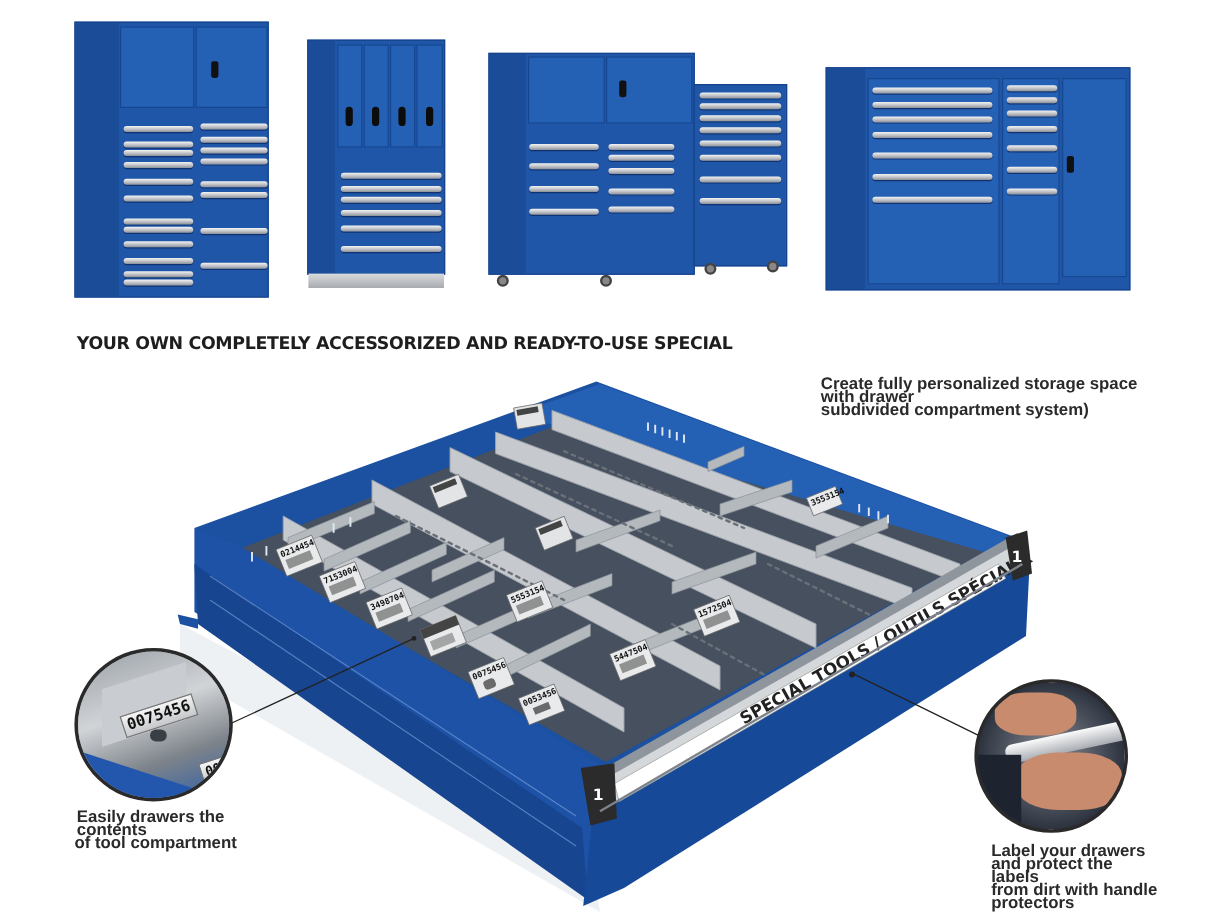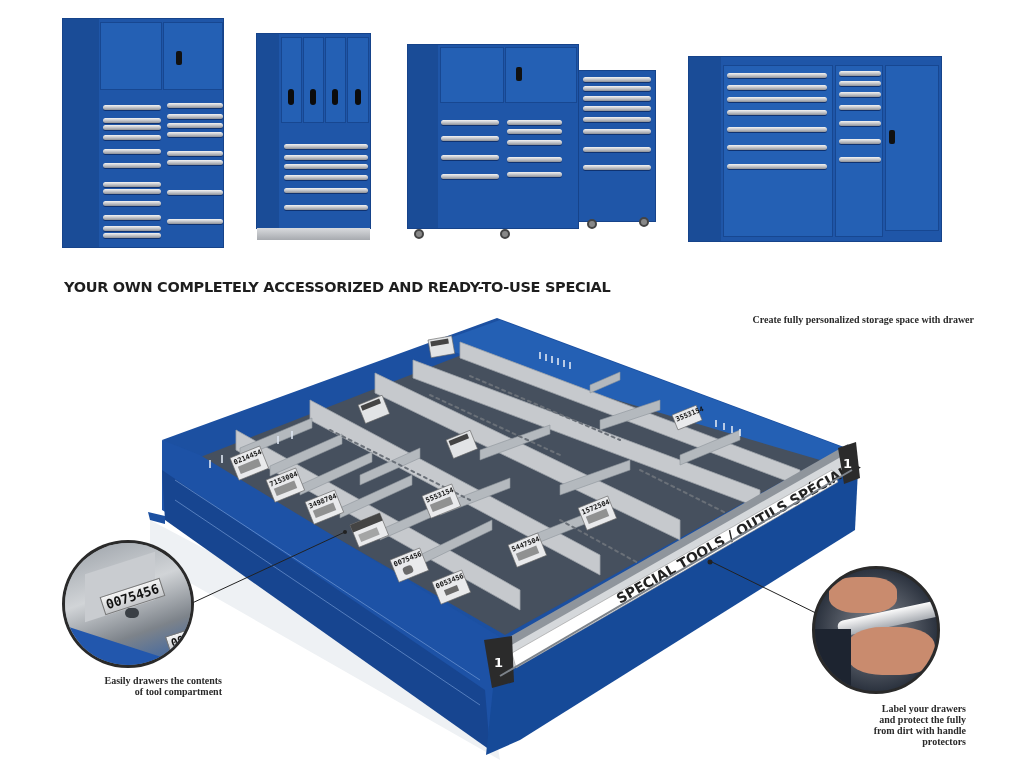--- a/index.html
+++ b/index.html
@@ -16,22 +16,22 @@
   .cab .vhandle { position: absolute; width: 6px; height: 16px; background: #0c0c0c; border-radius: 3px; }
   .cab .plinth { position: absolute; left: 0; right: 0; bottom: -12px; height: 12px;
     background: linear-gradient(#d9dbde, #a7aaaf); }
   .wheel { position: absolute; width: 10px; height: 10px; border-radius: 50%; background: #888; border: 2px solid #444; }
 
   
   .headline { position: absolute; left: 64px; top: 279px; font-family: "DejaVu Sans", sans-serif;
     font-weight: bold; font-size: 14.5px; letter-spacing: -0.3px; color: #1e1e1e; white-space: nowrap; }
 
   
-  .callout { position: absolute; font-family: Liberation Serif, serif; font-weight: bold;
-    font-size: 10px; line-height: 11px; color: #2a2a2a; text-align: right; }
+  .callout { position: absolute; font-family: Liberation Sans, sans-serif; font-weight: bold;
+    font-size: 14px; line-height: 11px; color: #2a2a2a; }
 
   
   .drawer-wrap { position: absolute; left: 0; top: 0; width: 1024px; height: 768px; pointer-events: none; }
   .drawer-wrap svg { position: absolute; left: 0; top: 0; }
 
   .circle { position: absolute; border-radius: 50%; overflow: hidden; border: 3px solid #2a2a2a; }
   .circle-left { left: 62px; top: 540px; width: 132px; height: 128px;
     background: radial-gradient(circle at 45% 40%, #c9ccd0, #8e949b 60%, #5b6067); }
   .circle-right { left: 812px; top: 566px; width: 128px; height: 128px;
     background: radial-gradient(circle at 50% 50%, #8a8e96, #2d3440 70%); }
@@ -316,25 +316,26 @@
 
 <div class="circle circle-right">
   <div class="rod" style="left:22px;top:40px;width:120px;height:16px;"></div>
   <div class="hand" style="left:14px;top:8px;width:68px;height:36px;"></div>
   <div class="hand" style="left:32px;top:58px;width:88px;height:48px;"></div>
   <div style="position:absolute;left:0;top:60px;width:36px;height:60px;background:#1d2430;"></div>
 </div>
 
 <div class="callout" style="left:684px;top:314px;width:290px;">
   <div>Create fully personalized storage space with drawer</div>
+  <div>subdivided compartment system)</div>
 </div>
 
 <div class="callout" style="left:62px;top:675px;width:160px;">
   <div style="padding-left:2px;">Easily drawers the contents</div>
   <div>of tool compartment</div>
 </div>
 
 <div class="callout" style="left:826px;top:703px;width:140px;">
   <div>Label your drawers</div>
-  <div>and protect the fully</div>
+  <div>and protect the labels</div>
   <div>from dirt with handle</div>
   <div>protectors</div>
 </div>
 
 </body></html>

